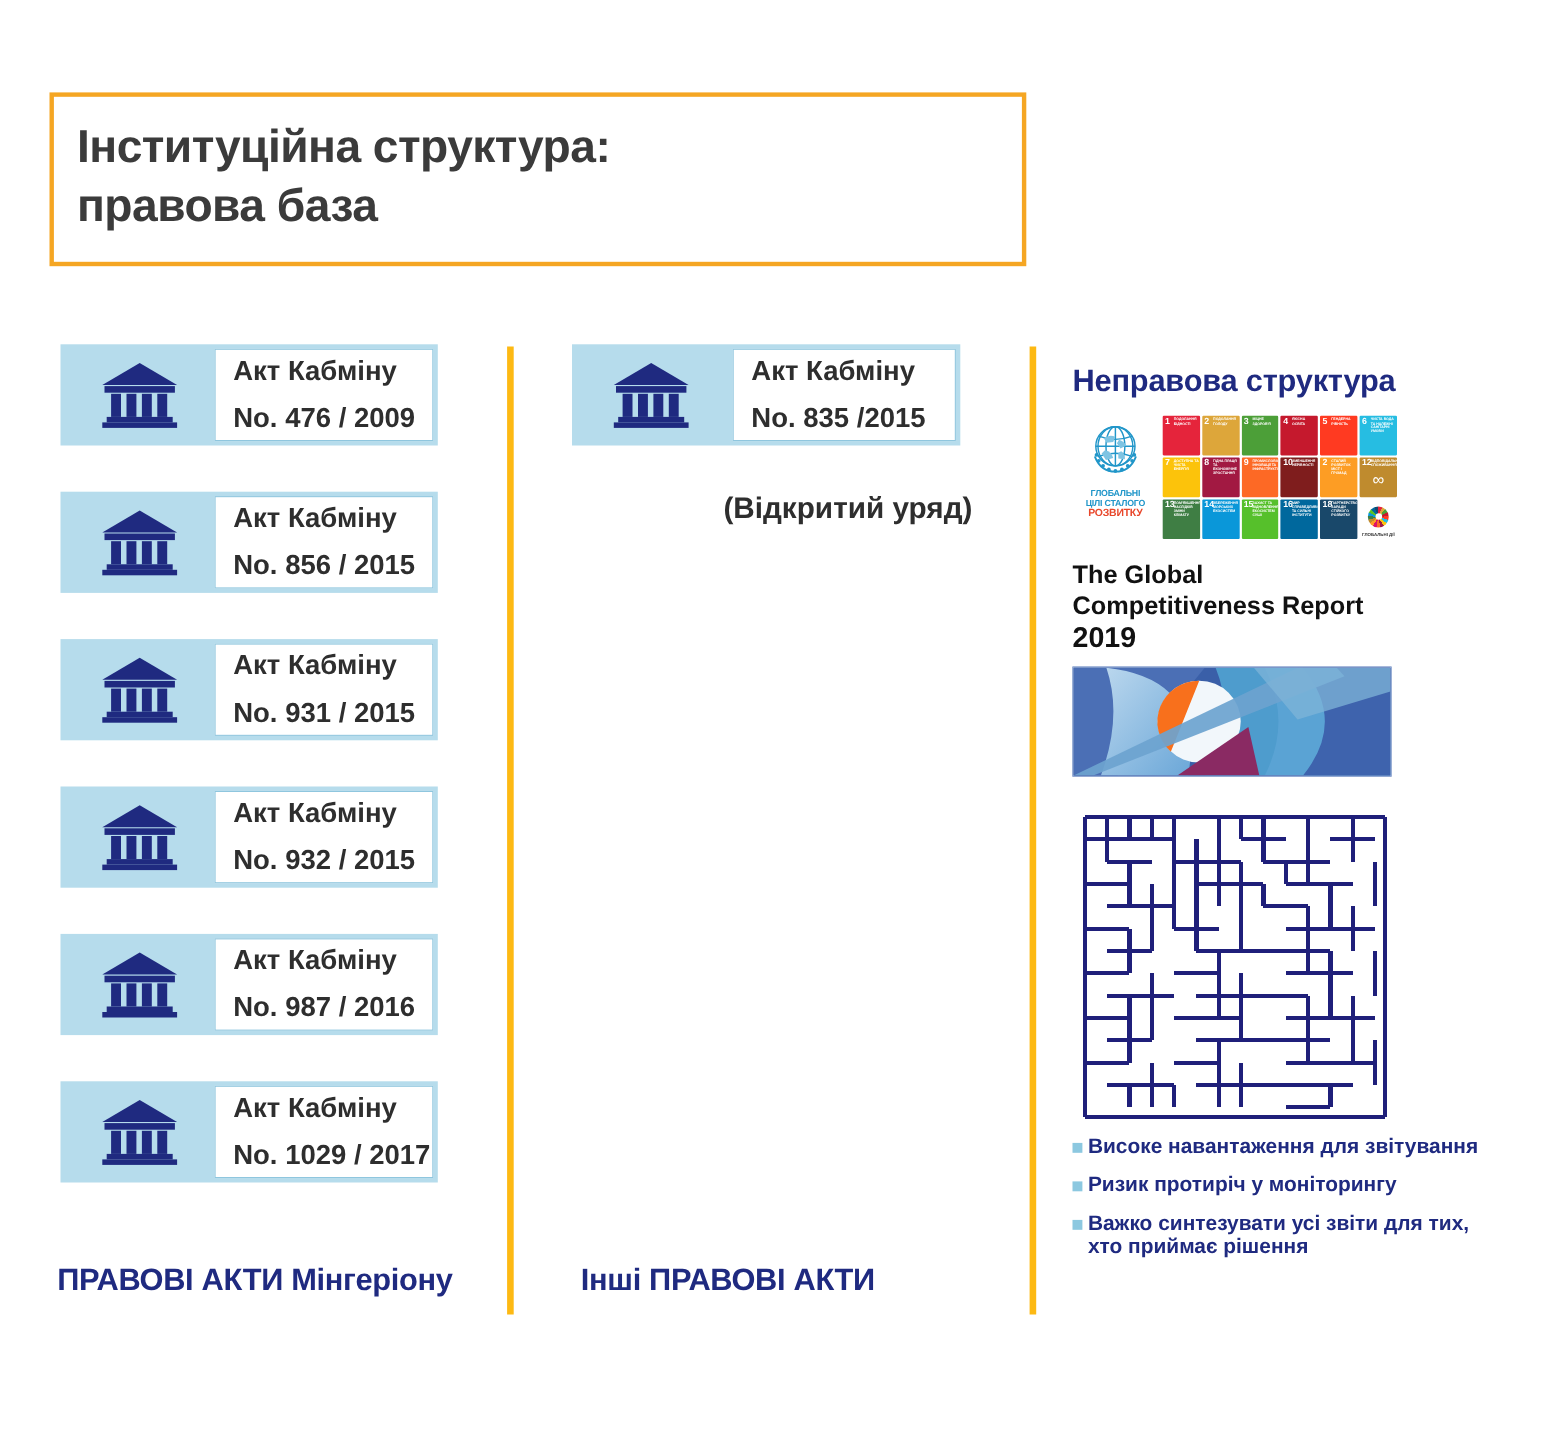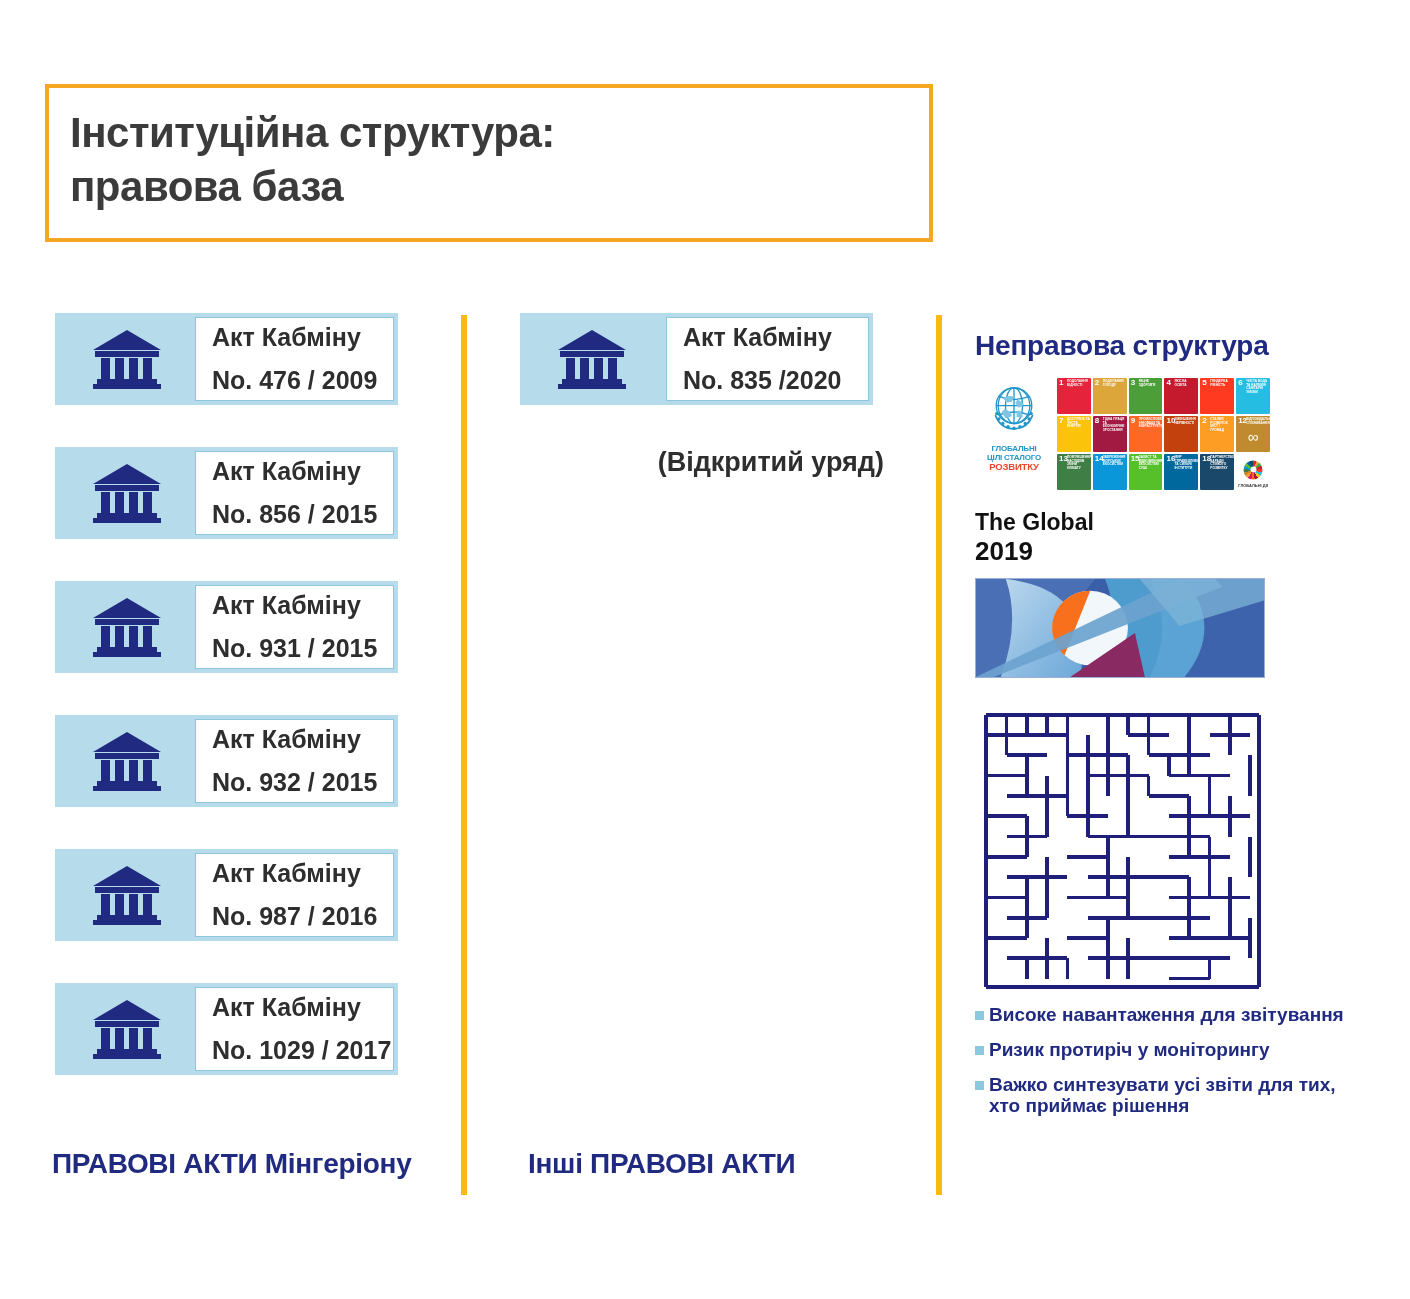--- a/index.html
+++ b/index.html
@@ -268,21 +268,21 @@
           <rect x="10" y="30" width="9" height="21" fill="#1F2A80"></rect>
           <rect x="24" y="30" width="9" height="21" fill="#1F2A80"></rect>
           <rect x="38" y="30" width="9" height="21" fill="#1F2A80"></rect>
           <rect x="52" y="30" width="9" height="21" fill="#1F2A80"></rect>
           <rect x="6" y="51" width="60" height="5" fill="#1F2A80"></rect>
           <rect x="2" y="56" width="68" height="5" fill="#1F2A80"></rect>
         </svg>
       </div>
       <div class="label-box">
         <div class="act-line">Акт Кабміну</div>
-        <div class="act-line">No. 835 /2020</div>
+        <div class="act-line">No. 835 /2015</div>
       </div>
     </div>
     <div class="openov">(Відкритий уряд)</div>
   </div>
 
   <div class="col-right">
 
     <div class="right-title">Неправова структура</div>
 
     <div class="sdg-wrap">
@@ -356,21 +356,21 @@
             <div class="cap">ДОСТУПНА ТА ЧИСТА ЕНЕРГІЯ</div>
           </div>
           <div class="sdg" style="background: rgb(162, 25, 66);">
             <div class="num">8</div>
             <div class="cap">ГІДНА ПРАЦЯ ТА ЕКОНОМІЧНЕ ЗРОСТАННЯ</div>
           </div>
           <div class="sdg" style="background: rgb(253, 105, 37);">
             <div class="num">9</div>
             <div class="cap">ПРОМИСЛОВІСТЬ ІННОВАЦІЇ ТА ІНФРАСТРУКТУРА</div>
           </div>
-          <div class="sdg" style="background: #c2410c;">
+          <div class="sdg" style="background: #7f1d1d;">
             <div class="num">10</div>
             <div class="cap">ЗМЕНШЕННЯ НЕРІВНОСТІ</div>
           </div>
           <div class="sdg" style="background: rgb(253, 157, 36);">
             <div class="num">2</div>
             <div class="cap">СТАЛИЙ РОЗВИТОК МІСТ І ГРОМАД</div>
           </div>
           <div class="sdg" style="background: rgb(191, 139, 46);">
             <div class="num">12</div>
             <div class="cap">ВІДПОВІДАЛЬНЕ СПОЖИВАННЯ</div>
@@ -398,20 +398,21 @@
           </div>
           <div class="sdg wheelcell" style="background: rgb(255, 255, 255);">
             <div class="wheel"></div>
             <div class="wheel-lbl">ГЛОБАЛЬНІ ДІЇ</div>
           </div>
         </div>
     </div>
 
     <div class="gcr">
       <div class="l1">The Global</div>
+      <div class="l2">Competitiveness Report</div>
       <div class="l3">2019</div>
     </div>
 
     <div class="geo">
       <svg viewBox="0 0 290 100" preserveAspectRatio="none" aria-hidden="true">
         <defs>
           <linearGradient id="gA" x1="0" y1="0" x2="1" y2="1">
             <stop offset="0" stop-color="#bcd8ee"></stop>
               <stop offset="1" stop-color="#6ba7d8"></stop>
           </linearGradient>

